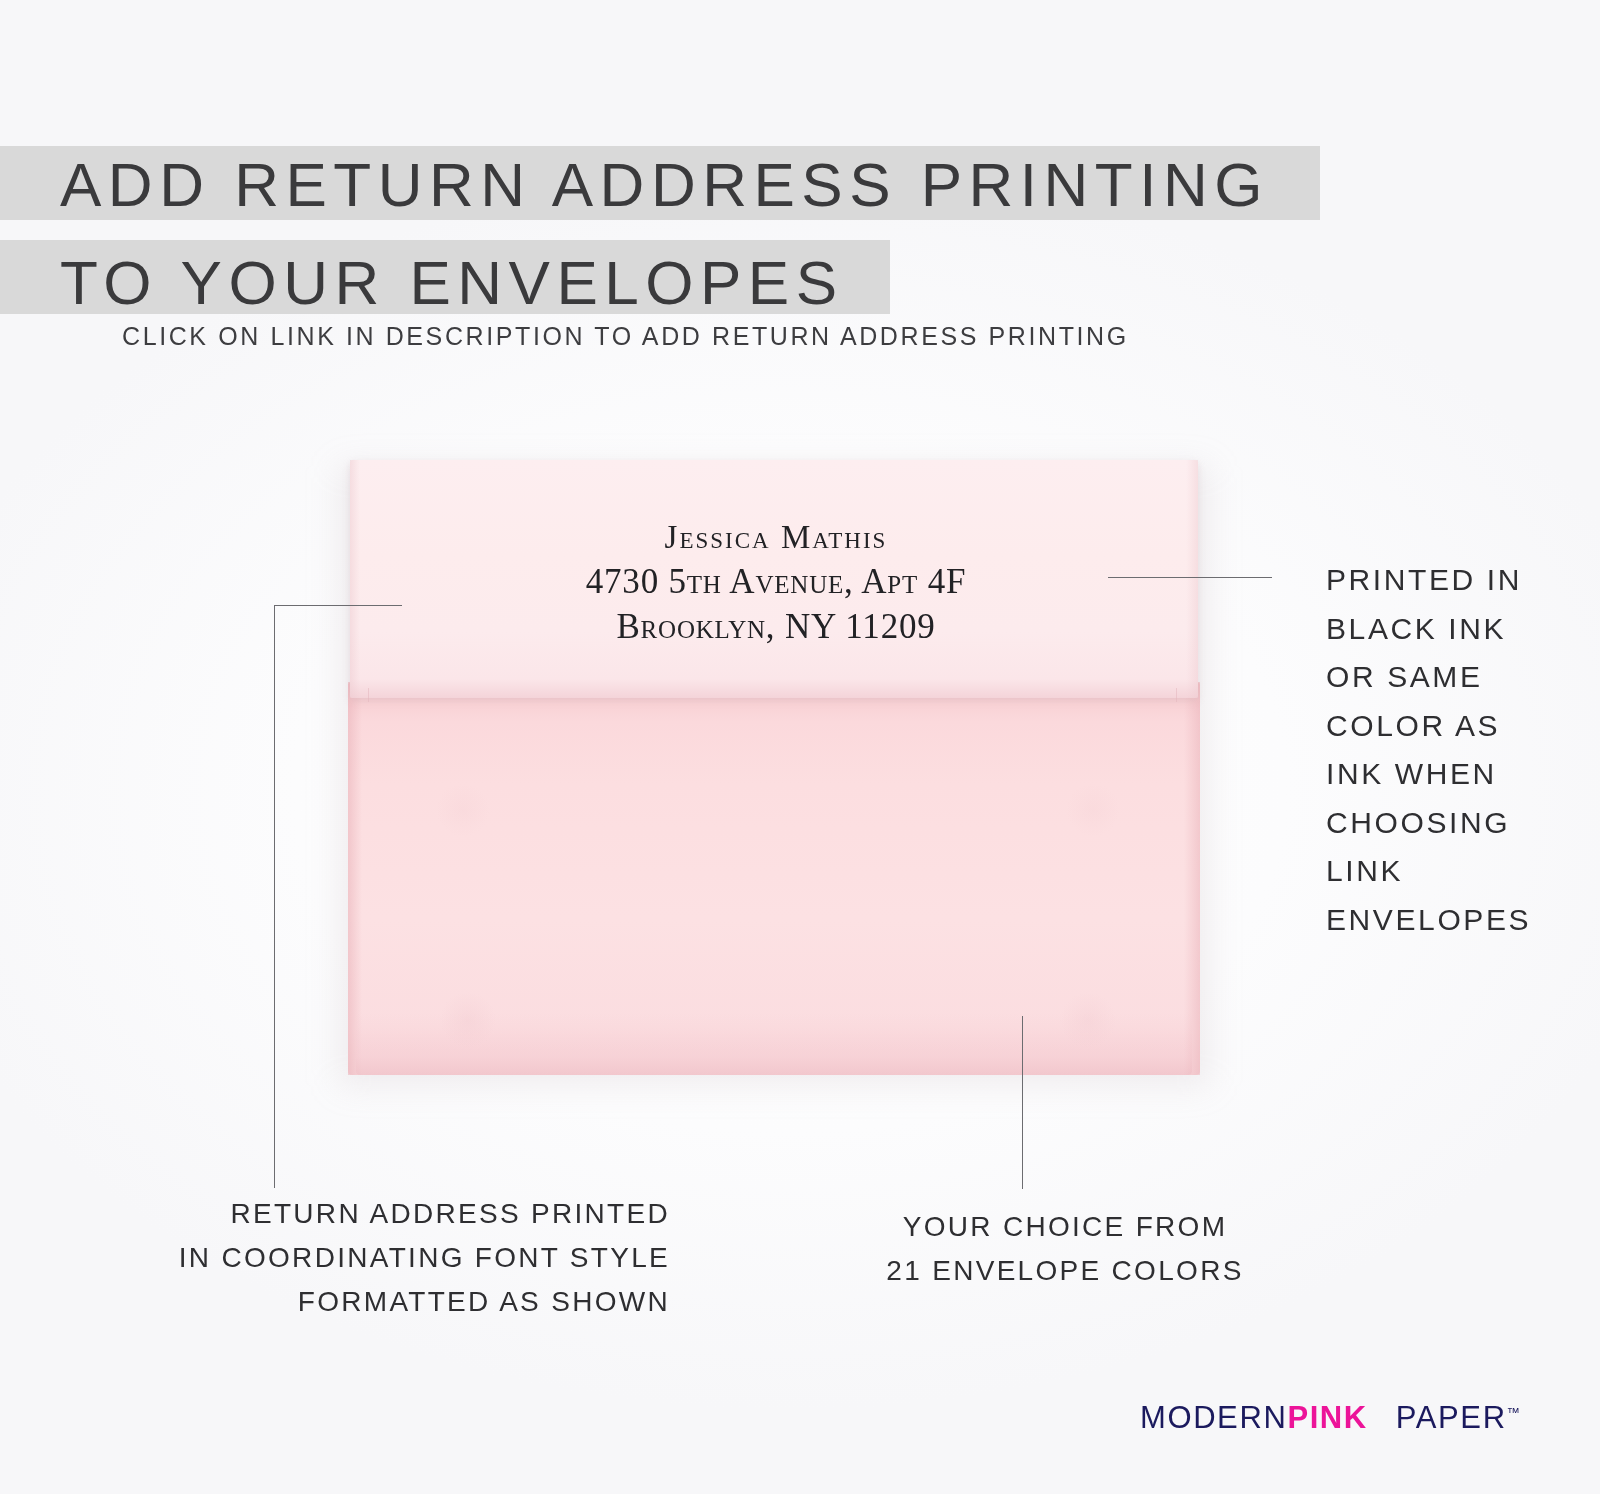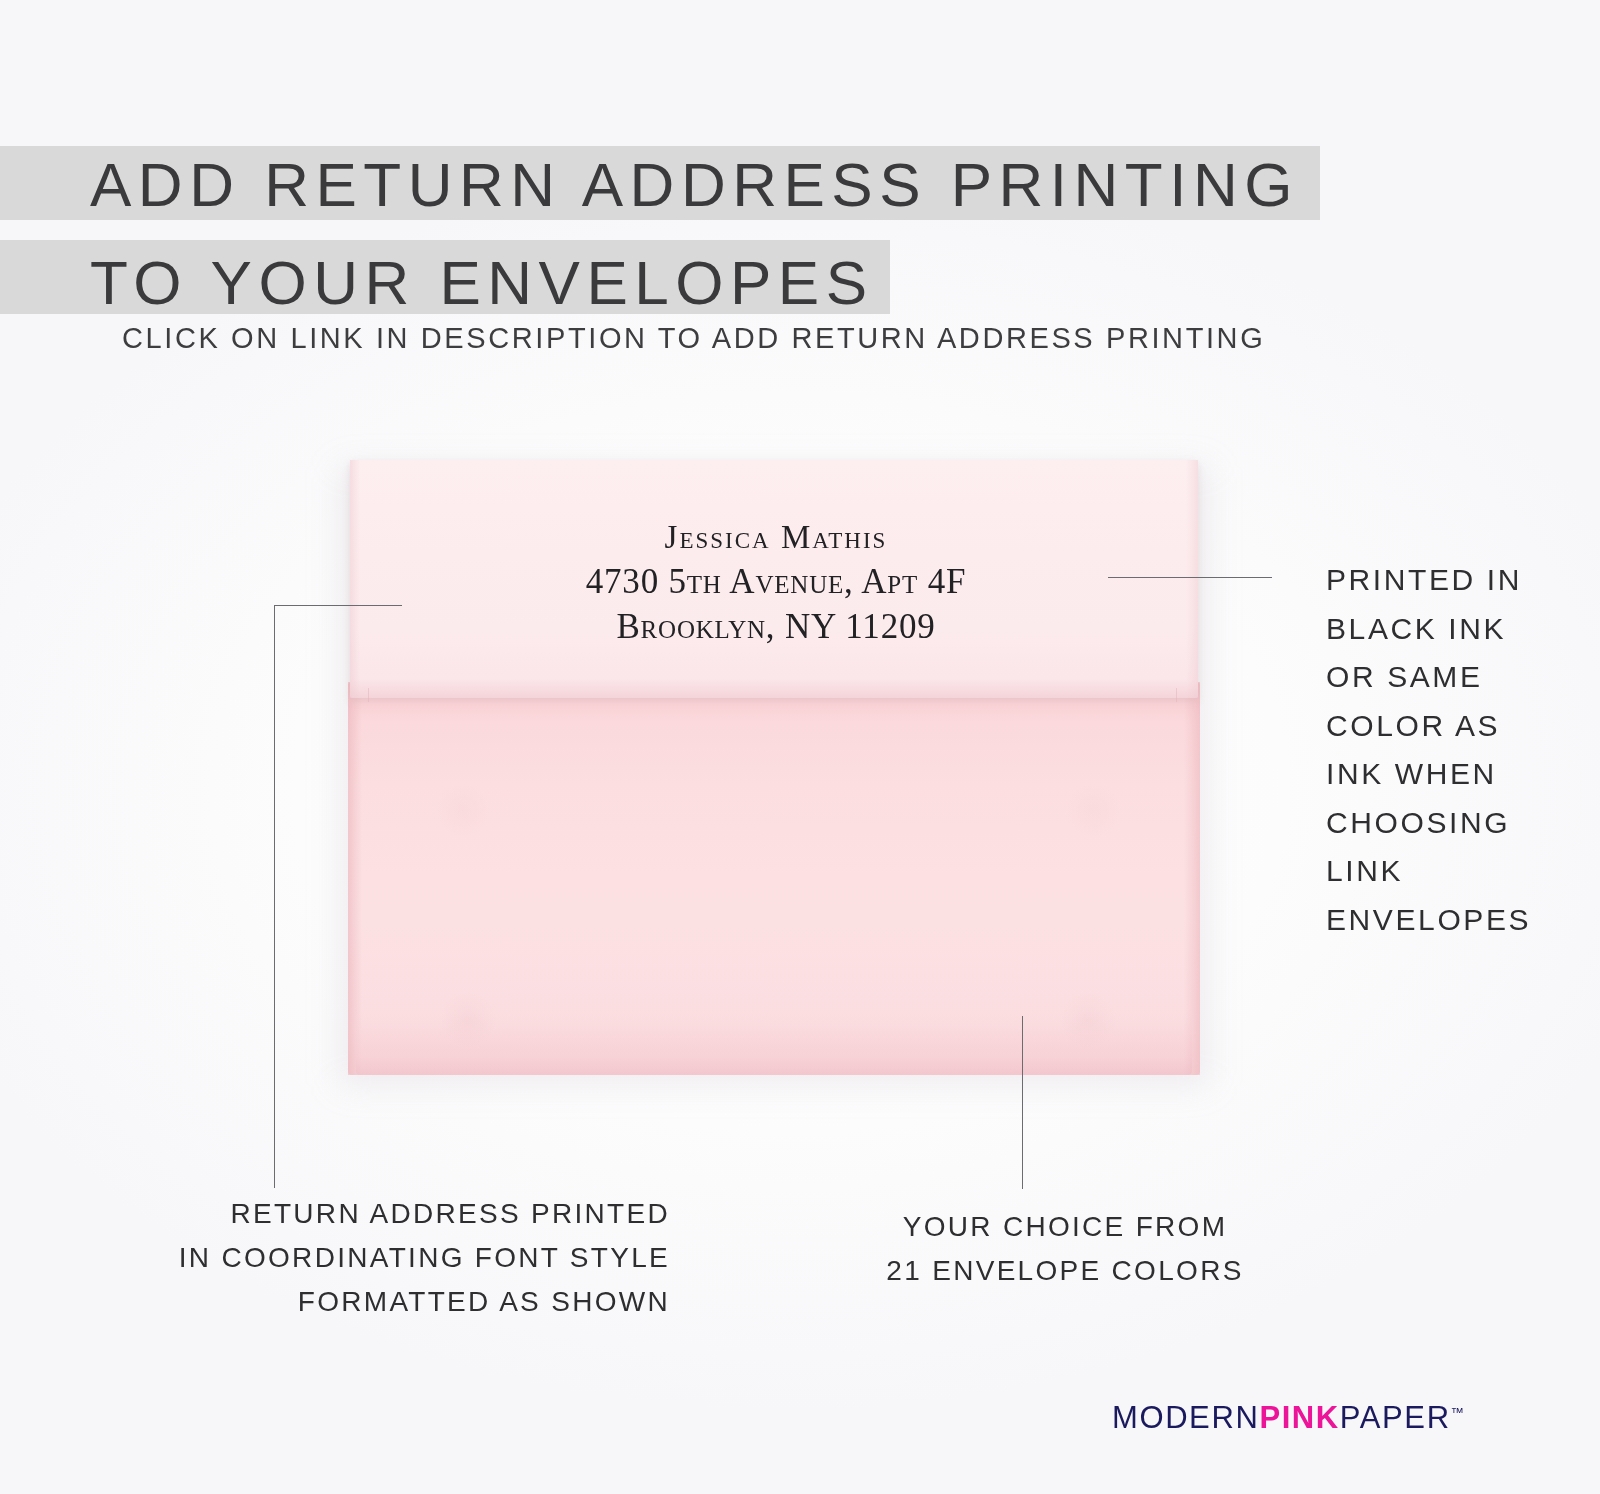--- a/index.html
+++ b/index.html
@@ -42,34 +42,34 @@
     left: 0;
     top: 8px;
     height: 74px;
     background: #d9d9d9;
   }
   .hl-bar.bar1 { width: 1320px; }
   .hl-bar.bar2 { width: 890px; top: 4px; }
   .hl-text {
     position: relative;
     display: block;
-    margin-left: 90px;
+    margin-left: 60px;
     font-family: "Liberation Sans", sans-serif;
     font-size: 62px;
     font-weight: 300;
     letter-spacing: 6.5px;
     color: #3a3a3c;
     white-space: nowrap;
   }
 
   .subhead {
     position: absolute;
     left: 122px;
     top: 322px;
-    font-size: 29px;
+    font-size: 25px;
     font-weight: 400;
     letter-spacing: 2.6px;
     color: #3d3d40;
     white-space: nowrap;
   }
 
   
   .envelope {
     position: absolute;
     left: 348px;
@@ -245,21 +245,21 @@
   
   .logo {
     position: absolute;
     left: 1112px;
     top: 1400px;
     font-size: 31px;
     font-weight: 400;
     letter-spacing: 1.6px;
     white-space: nowrap;
   }
-  .logo .part-navy { color: #1b1a5e; }
+  .logo .part-navy { color: #1b1a5e; margin-left: 28px; }
   .logo .part-pink { color: #ec1499; font-weight: 700; }
   .logo .tm {
     font-size: 13px;
     vertical-align: super;
     color: #1b1a5e;
     letter-spacing: 0;
   }
 </style>
 </head>
 <body>

